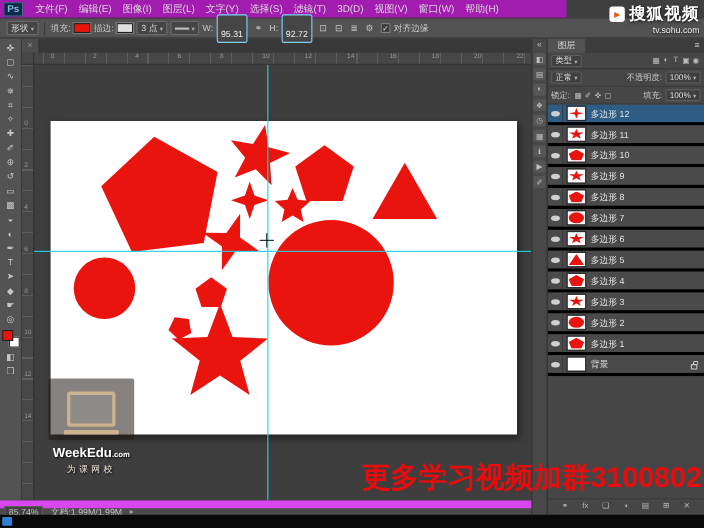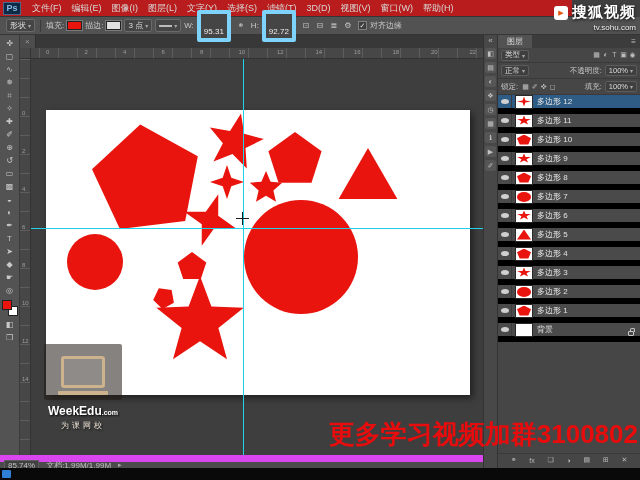--- a/index.html
+++ b/index.html
@@ -1,37 +1,37 @@
 <!DOCTYPE html>
 <html style="--shape-red: #e8140d;"><head>
 <meta charset="utf-8">
 <style>
   *{margin:0;padding:0;box-sizing:border-box}
   html,body{width:640px;height:480px;overflow:hidden;background:#000;
     font-family:"Liberation Sans","DejaVu Sans",sans-serif}
   #stage{position:absolute;left:0;top:0;width:640px;height:480px;background:#3f3f3f;overflow:hidden}
 
   
-  #menubar{position:absolute;left:0;top:0;width:572px;height:17px;background:#b91c1c;
+  #menubar{position:absolute;left:0;top:0;width:515px;height:17px;background:#a21caf;
     border-bottom:1px solid #353535;display:flex;align-items:center;z-index:6}
   #ps-logo{width:18px;height:13px;margin:0 6px 0 3px;background:#0d2a47;color:#8ab8e0;
     font-size:9px;font-weight:bold;display:flex;align-items:center;justify-content:center;
     border:1px solid #48678a;flex:none}
   #menu-items{display:flex;align-items:center}
   .menu-item{font-size:9px;color:#d8d8d8;padding:0 5px;line-height:17px;white-space:nowrap}
 
   
   #optionsbar{position:absolute;left:0;top:17px;width:640px;height:18px;background:#525252;
     border-bottom:1px solid #353535;display:flex;align-items:center;gap:3px;padding-left:3px;
     z-index:6;font-size:8px;color:#ccc;white-space:nowrap}
   .ob-label{font-size:8px;color:#c9c9c9}
   .ob-dropdown{display:flex;align-items:center;background:#454545;border:1px solid #6a6a6a;
     border-radius:2px;padding:0 3px;height:13px;font-size:8px;color:#ddd;gap:2px}
   .arr::after{content:"▾";font-size:6px;color:#aaa}
-  .ob-input{background:#454545;border:4px solid #7dd3fc;border-radius:2px;height:26px;
+  .ob-input{background:#454545;border:1px solid #7dd3fc;border-radius:2px;height:26px;
     line-height:11px;padding:12px 3px;min-width:27px;color:#eee;font-size:8px}
   #fill-swatch{width:15px;height:9px;border:1px solid #222;box-shadow:0 0 0 1px #7a7a7a;flex:none}
   #stroke-swatch{width:15px;height:9px;border:1px solid #222;box-shadow:0 0 0 1px #7a7a7a;flex:none}
   .ob-iconbtn{width:14px;height:13px;display:flex;align-items:center;justify-content:center;
     color:#c5c5c5;font-size:8px}
   .ob-checkbox{width:9px;height:9px;background:#3d3d3d;border:1px solid #808080;display:flex;
     align-items:center;justify-content:center;font-size:7px;color:#e5e5e5;flex:none}
   .ob-sep{width:1px;height:12px;background:#3a3a3a;margin:0 2px}
   .mini-pent{width:9px;height:9px;background:#c9c9c9;
     clip-path:polygon(50% 0,100% 38%,81% 100%,19% 100%,0 38%)}
@@ -99,21 +99,21 @@
     justify-content:space-between;padding-right:4px}
   .lp-tab{background:#525252;height:13px;line-height:13px;padding:0 9px;font-size:8px;color:#ddd}
   .lp-menu{color:#bbb;font-size:8px}
   .lp-row{height:15px;display:flex;align-items:center;gap:3px;padding:0 3px;
     border-bottom:1px solid #3a3a3a;font-size:7.5px;color:#c8c8c8;white-space:nowrap}
   .lp-row.tall{height:16px}
   .lp-dd{background:#3f3f3f;border:1px solid #5c5c5c;border-radius:2px;padding:0 3px;height:11px;
     font-size:7.5px;color:#ddd;display:flex;align-items:center;gap:2px}
   .lp-ic{font-size:7px;color:#bdbdbd;width:9px;text-align:center}
   #layers-list{height:247px;overflow:hidden}
-  .layer-row{height:19px;display:flex;align-items:center;border-bottom:6px solid #000000;
+  .layer-row{height:19px;display:flex;align-items:center;border-bottom:3px solid #000000;
     background:#4a4a4a;position:relative}
   .layer-row.selected{background:#2e5c85}
   .eye-cell{width:14px;height:100%;border-right:1px solid #3c3c3c;display:flex;align-items:center;
     justify-content:center;flex:none}
   .eye-cell::before{content:"";width:8px;height:5px;background:#d0d0d0;border-radius:50%}
   .layer-thumb{position:relative;width:16px;height:12px;background:#fff;margin-left:4px;
     outline:1px solid #2a2a2a;flex:none}
   .th{position:absolute;left:1px;top:1px;right:1px;bottom:1px;background:var(--shape-red,#e8140d)}
   .th-pentagon{clip-path:polygon(50% 0,100% 38%,81% 100%,19% 100%,0 38%)}
   .th-star{clip-path:polygon(50% 0,61% 35%,98% 35%,68% 57%,79% 91%,50% 70%,21% 91%,32% 57%,2% 35%,39% 35%)}

